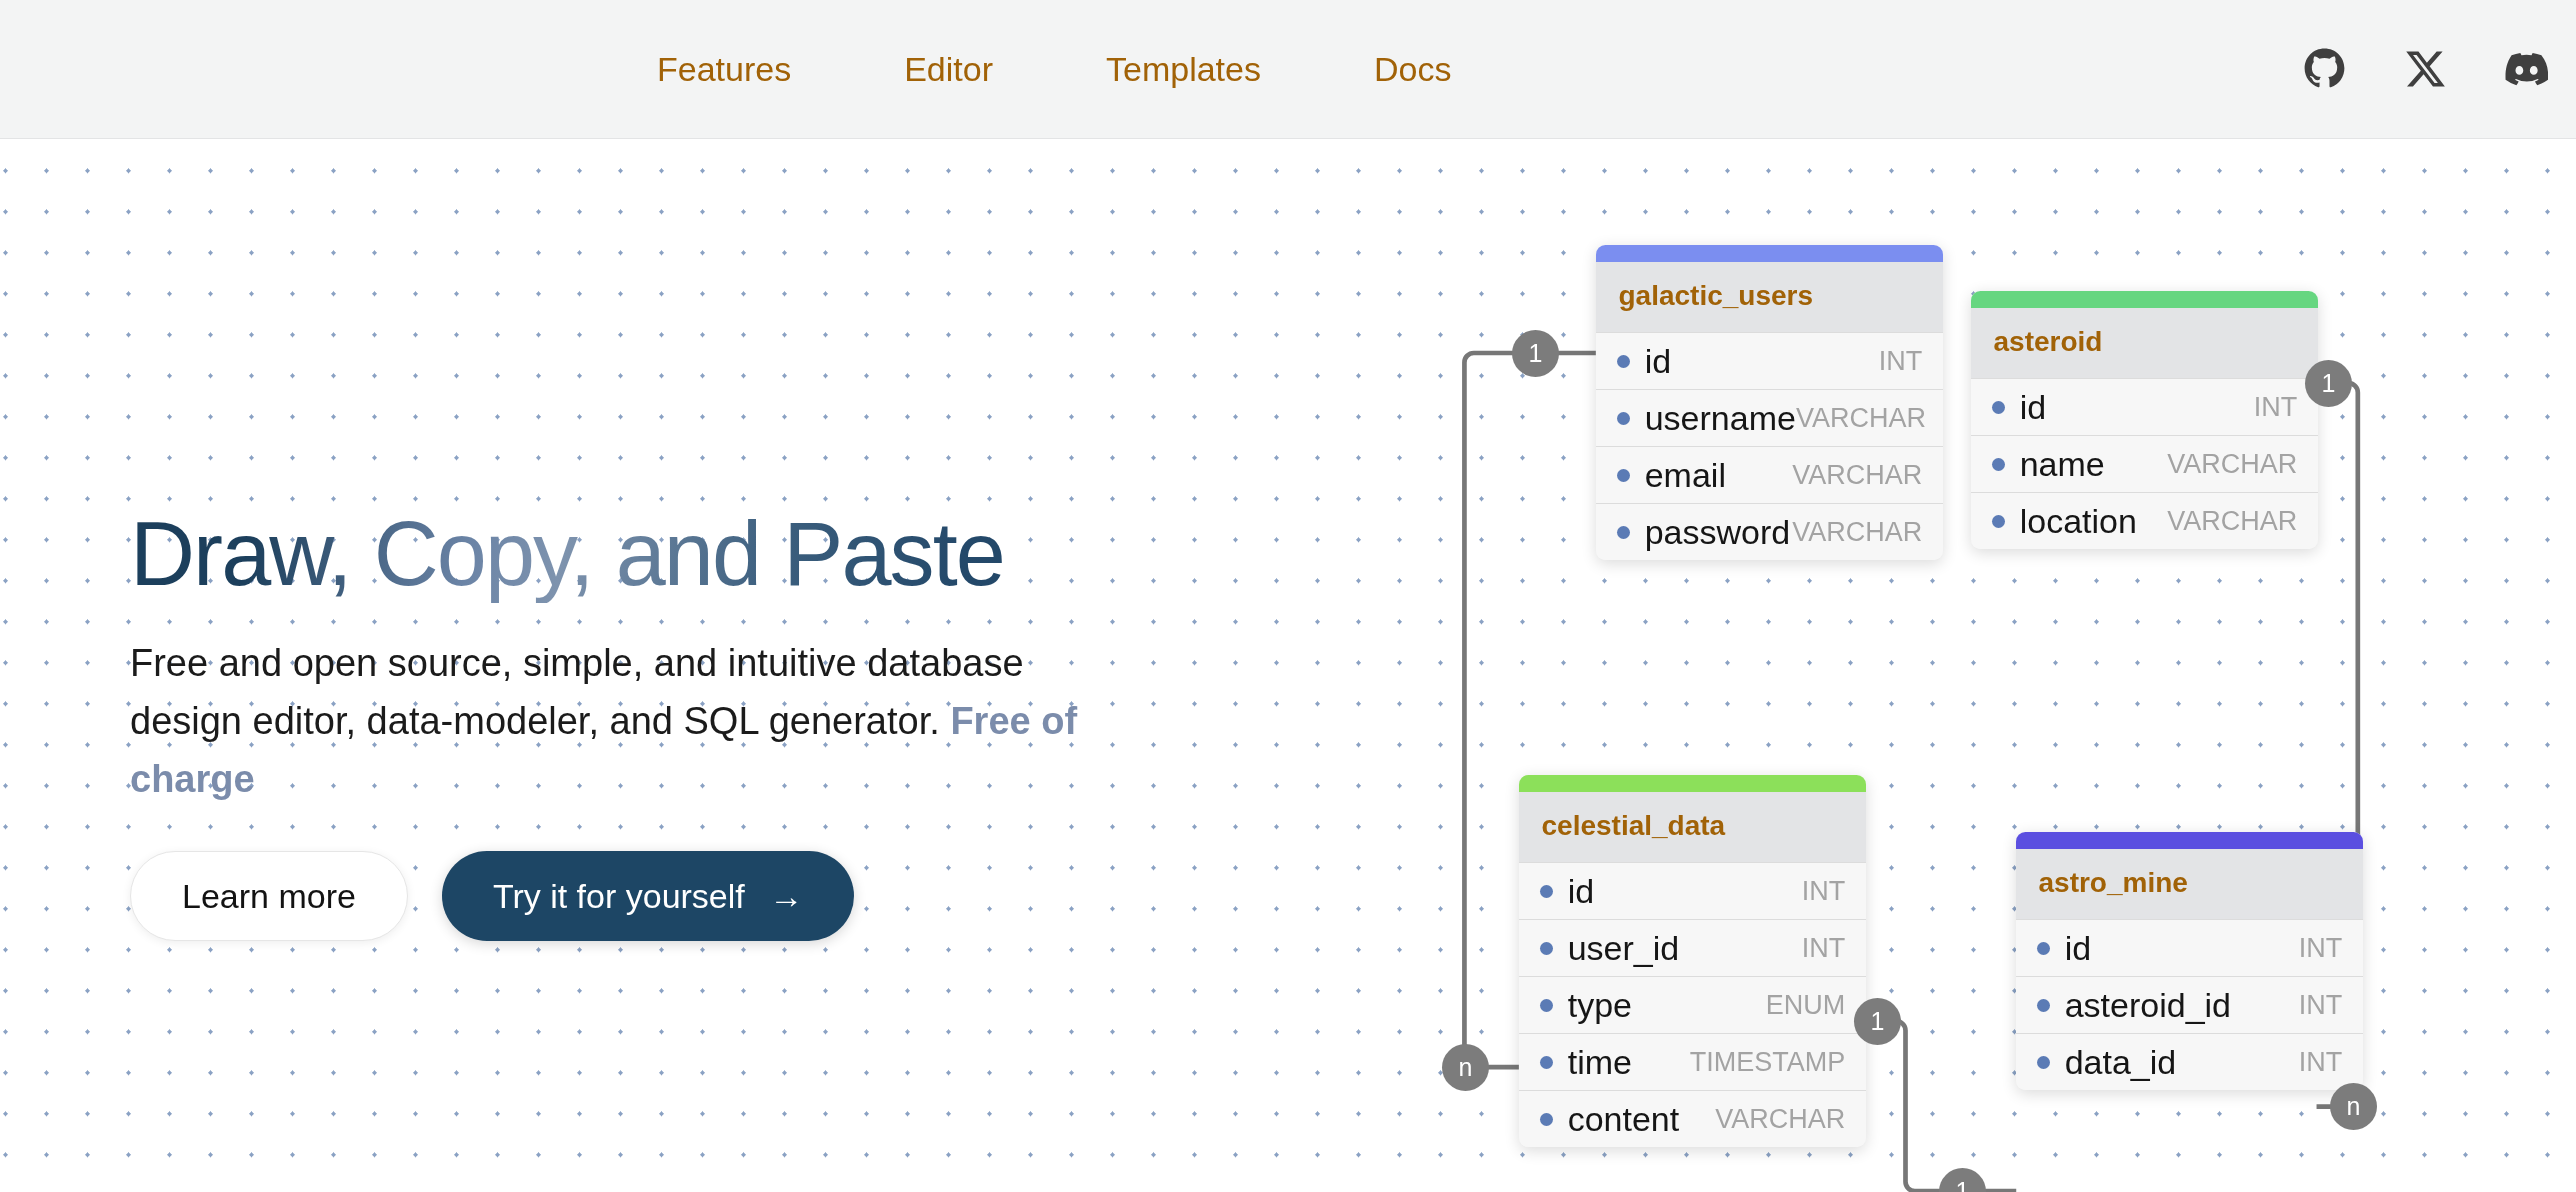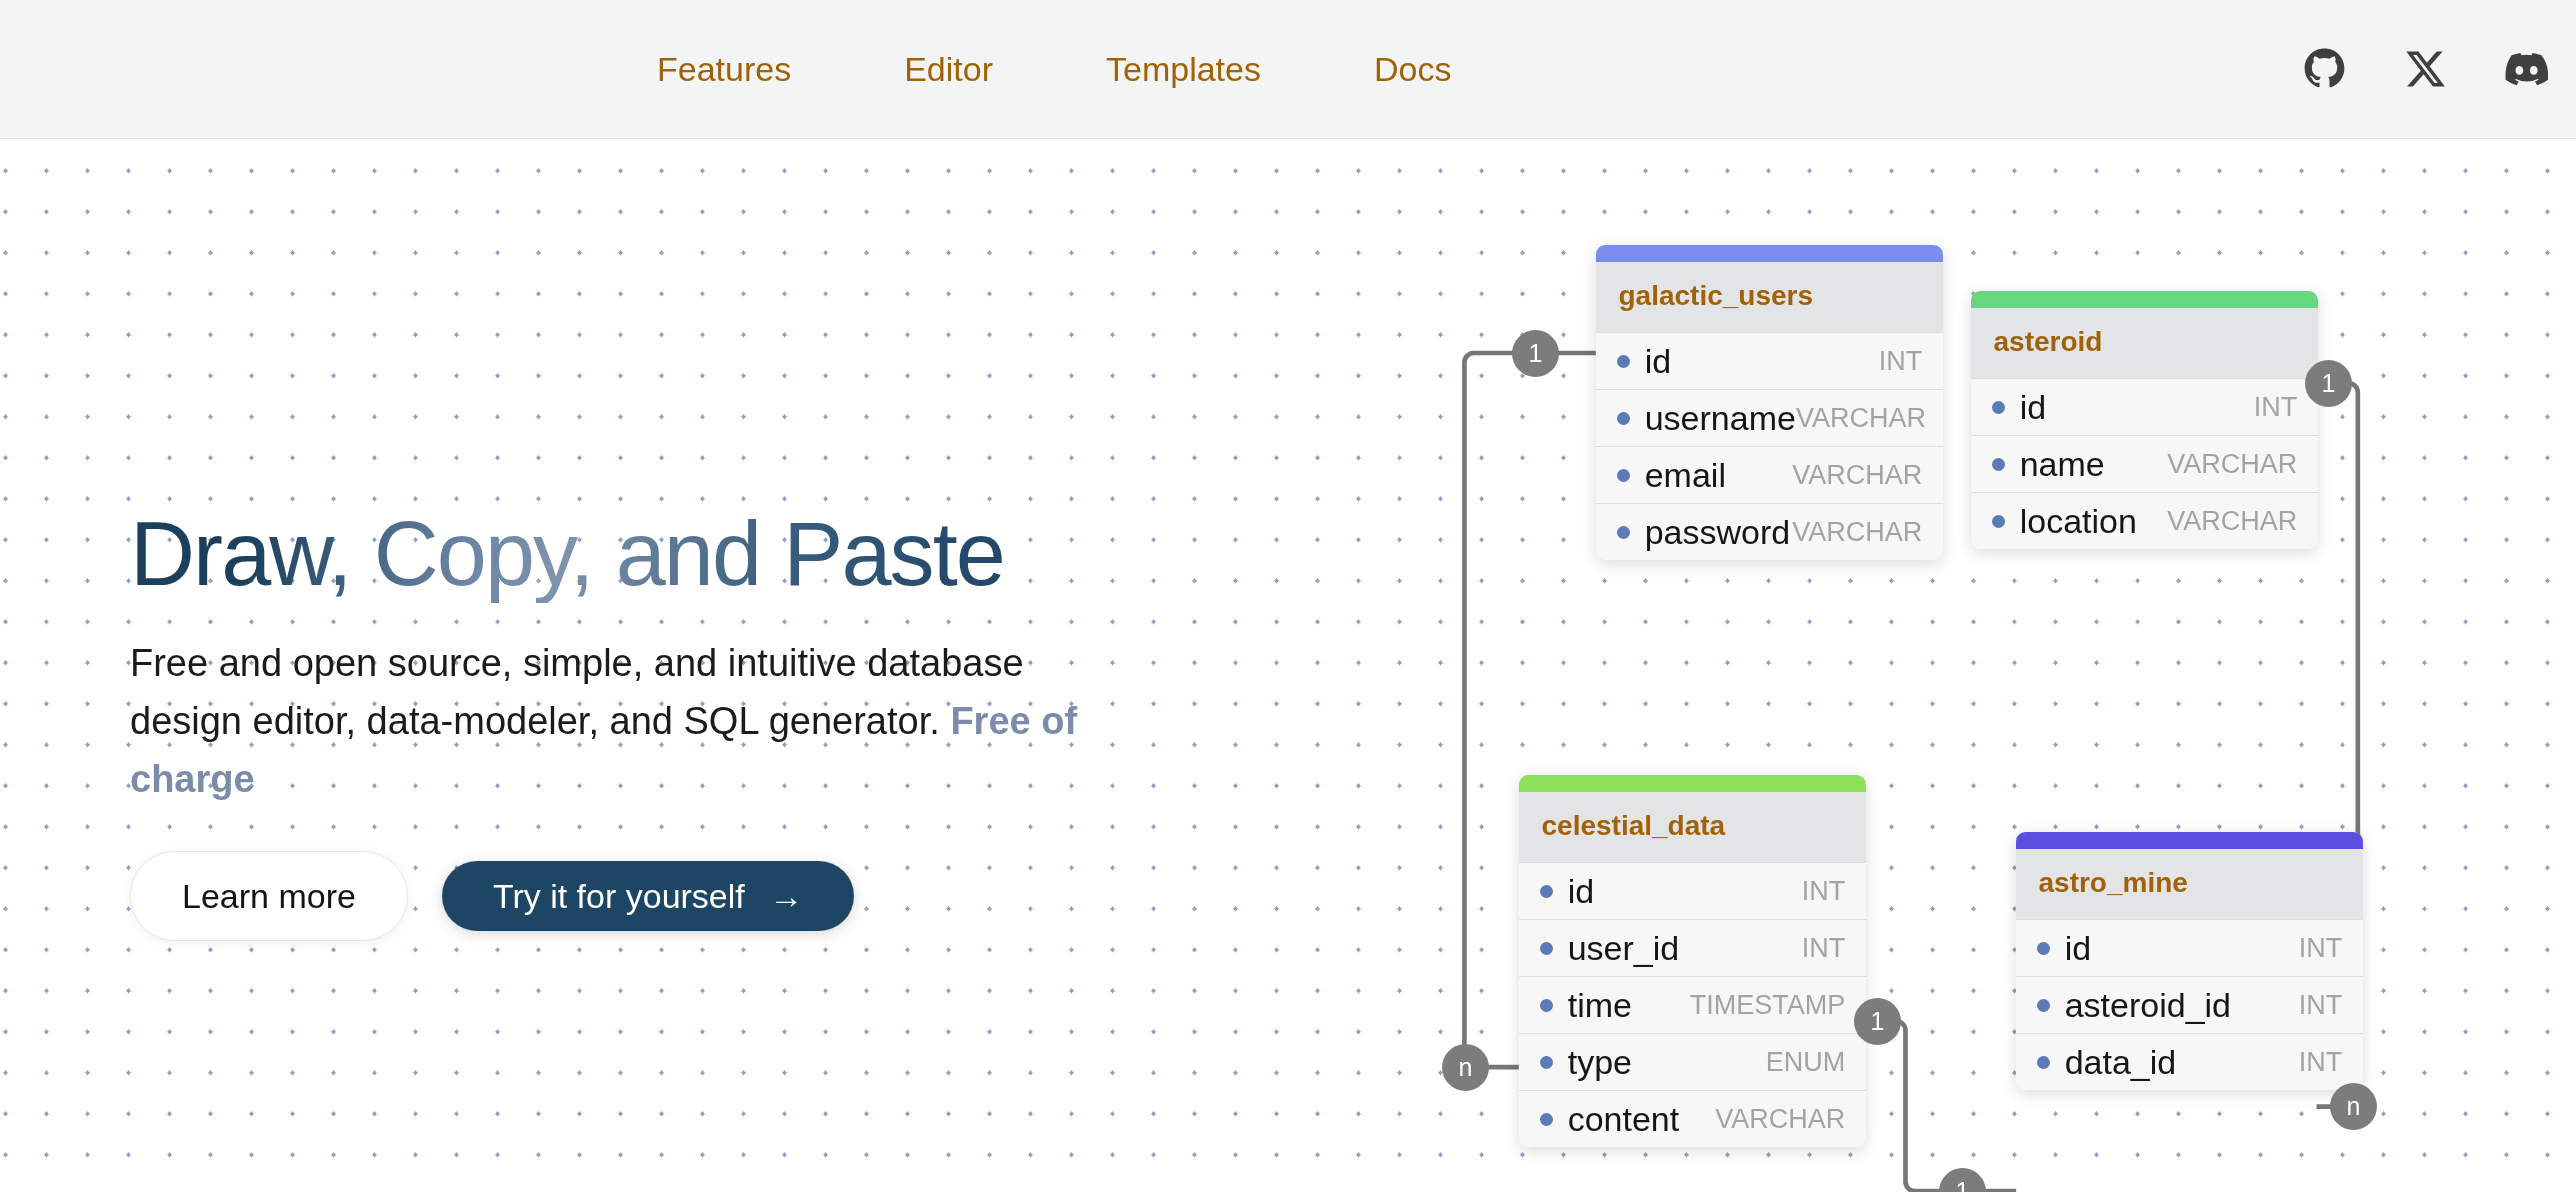--- a/index.html
+++ b/index.html
@@ -103,21 +103,21 @@
     white-space: nowrap;
   }
   .btn-secondary {
     height: 90px; padding: 0 51px;
     background: #ffffff;
     color: #131313;
     border: 0.9px solid #e6e6e6;
     box-shadow: 0 1.9px 9.4px rgba(0,0,0,0.07);
   }
   .btn-primary {
-    height: 70px; padding: 12px 51px;
+    height: 90px; padding: 12px 51px;
     background: #1d4665;
     color: #ffffff;
     gap: 24.4px;
     box-shadow: 0 2.8px 13px rgba(0,0,0,0.16);
   }
   .btn-primary .arrow { font-size: 34px; line-height: 1; }
 
   
   .diagram { position: absolute; inset: 0; }
   .edges { position: absolute; left: 0; top: 0; width: 2576px; height: 1052px; }
@@ -283,27 +283,27 @@
         <span class="field-name">id</span>
         <span class="field-type">INT</span>
       </div>
       <div class="node-field">
         <span class="field-dot"></span>
         <span class="field-name">user_id</span>
         <span class="field-type">INT</span>
       </div>
       <div class="node-field">
         <span class="field-dot"></span>
+        <span class="field-name">type</span>
+        <span class="field-type">ENUM</span>
+      </div>
+      <div class="node-field">
+        <span class="field-dot"></span>
         <span class="field-name">time</span>
         <span class="field-type">TIMESTAMP</span>
-      </div>
-      <div class="node-field">
-        <span class="field-dot"></span>
-        <span class="field-name">type</span>
-        <span class="field-type">ENUM</span>
       </div>
       <div class="node-field">
         <span class="field-dot"></span>
         <span class="field-name">content</span>
         <span class="field-type">VARCHAR</span>
       </div>
     </div>
 
     <div class="table-node" style="left:2016px; top:692px;">
       <div class="node-bar" style="background:#5b4fe0;"></div>

